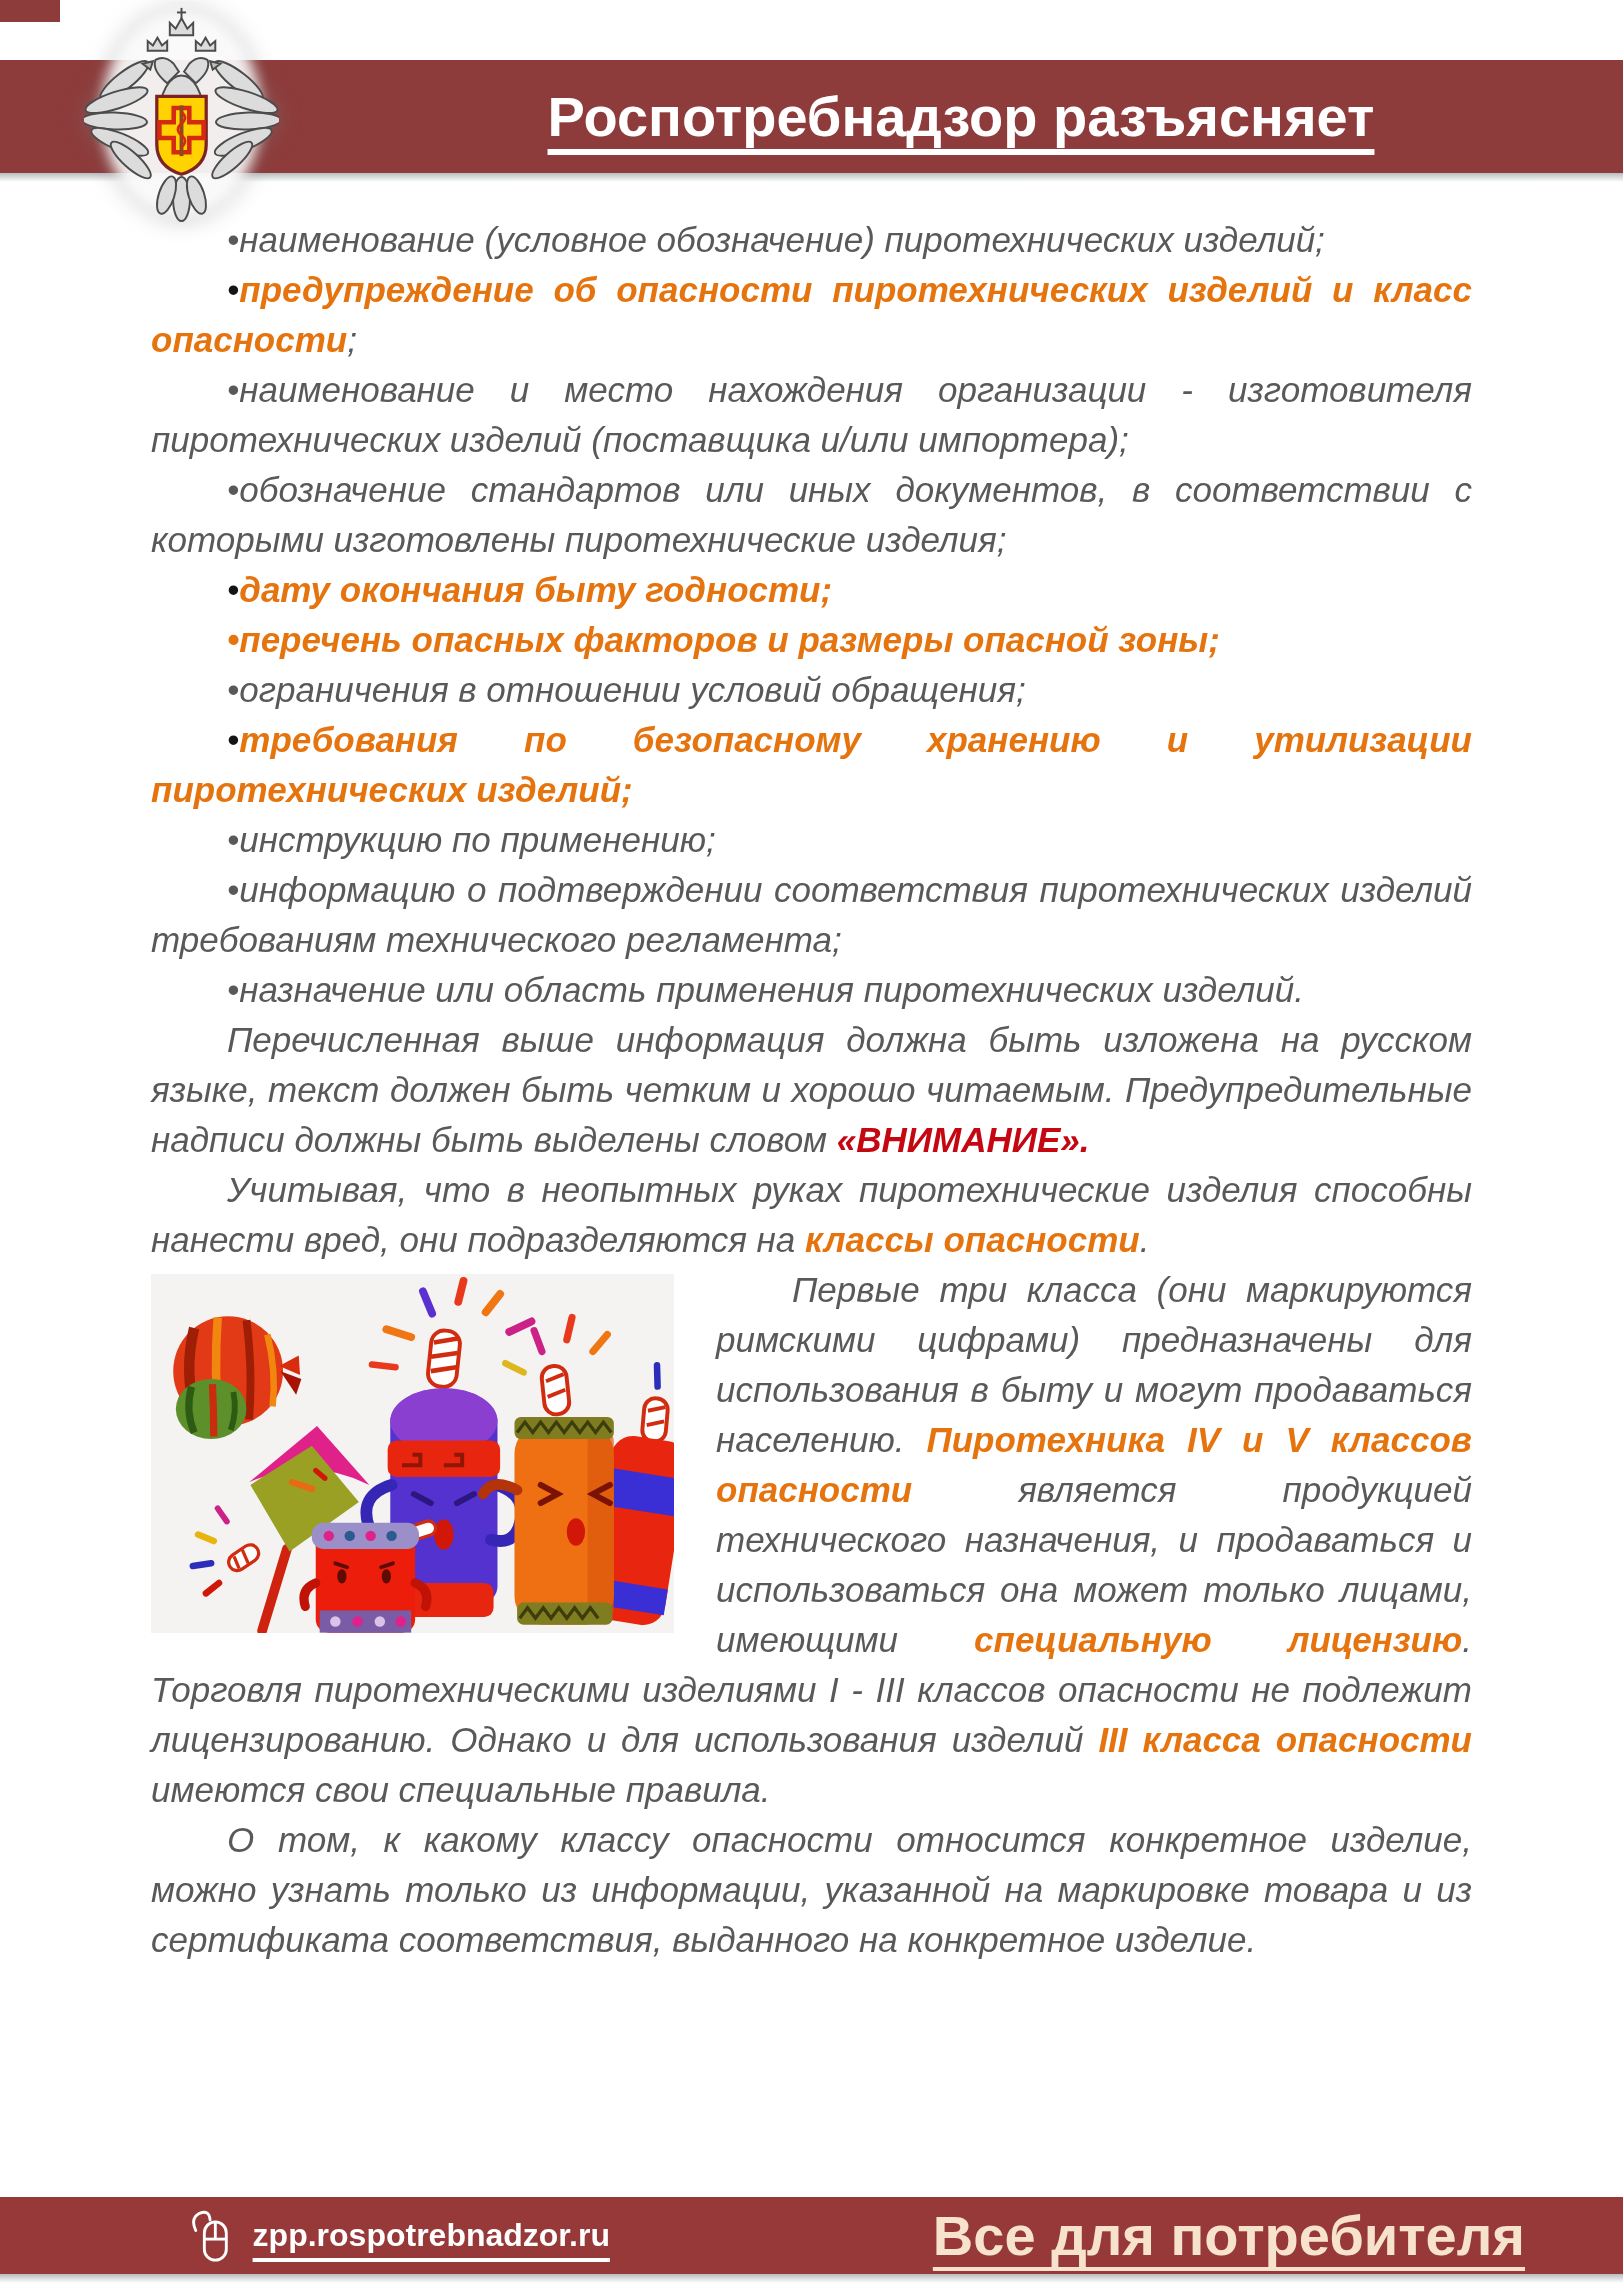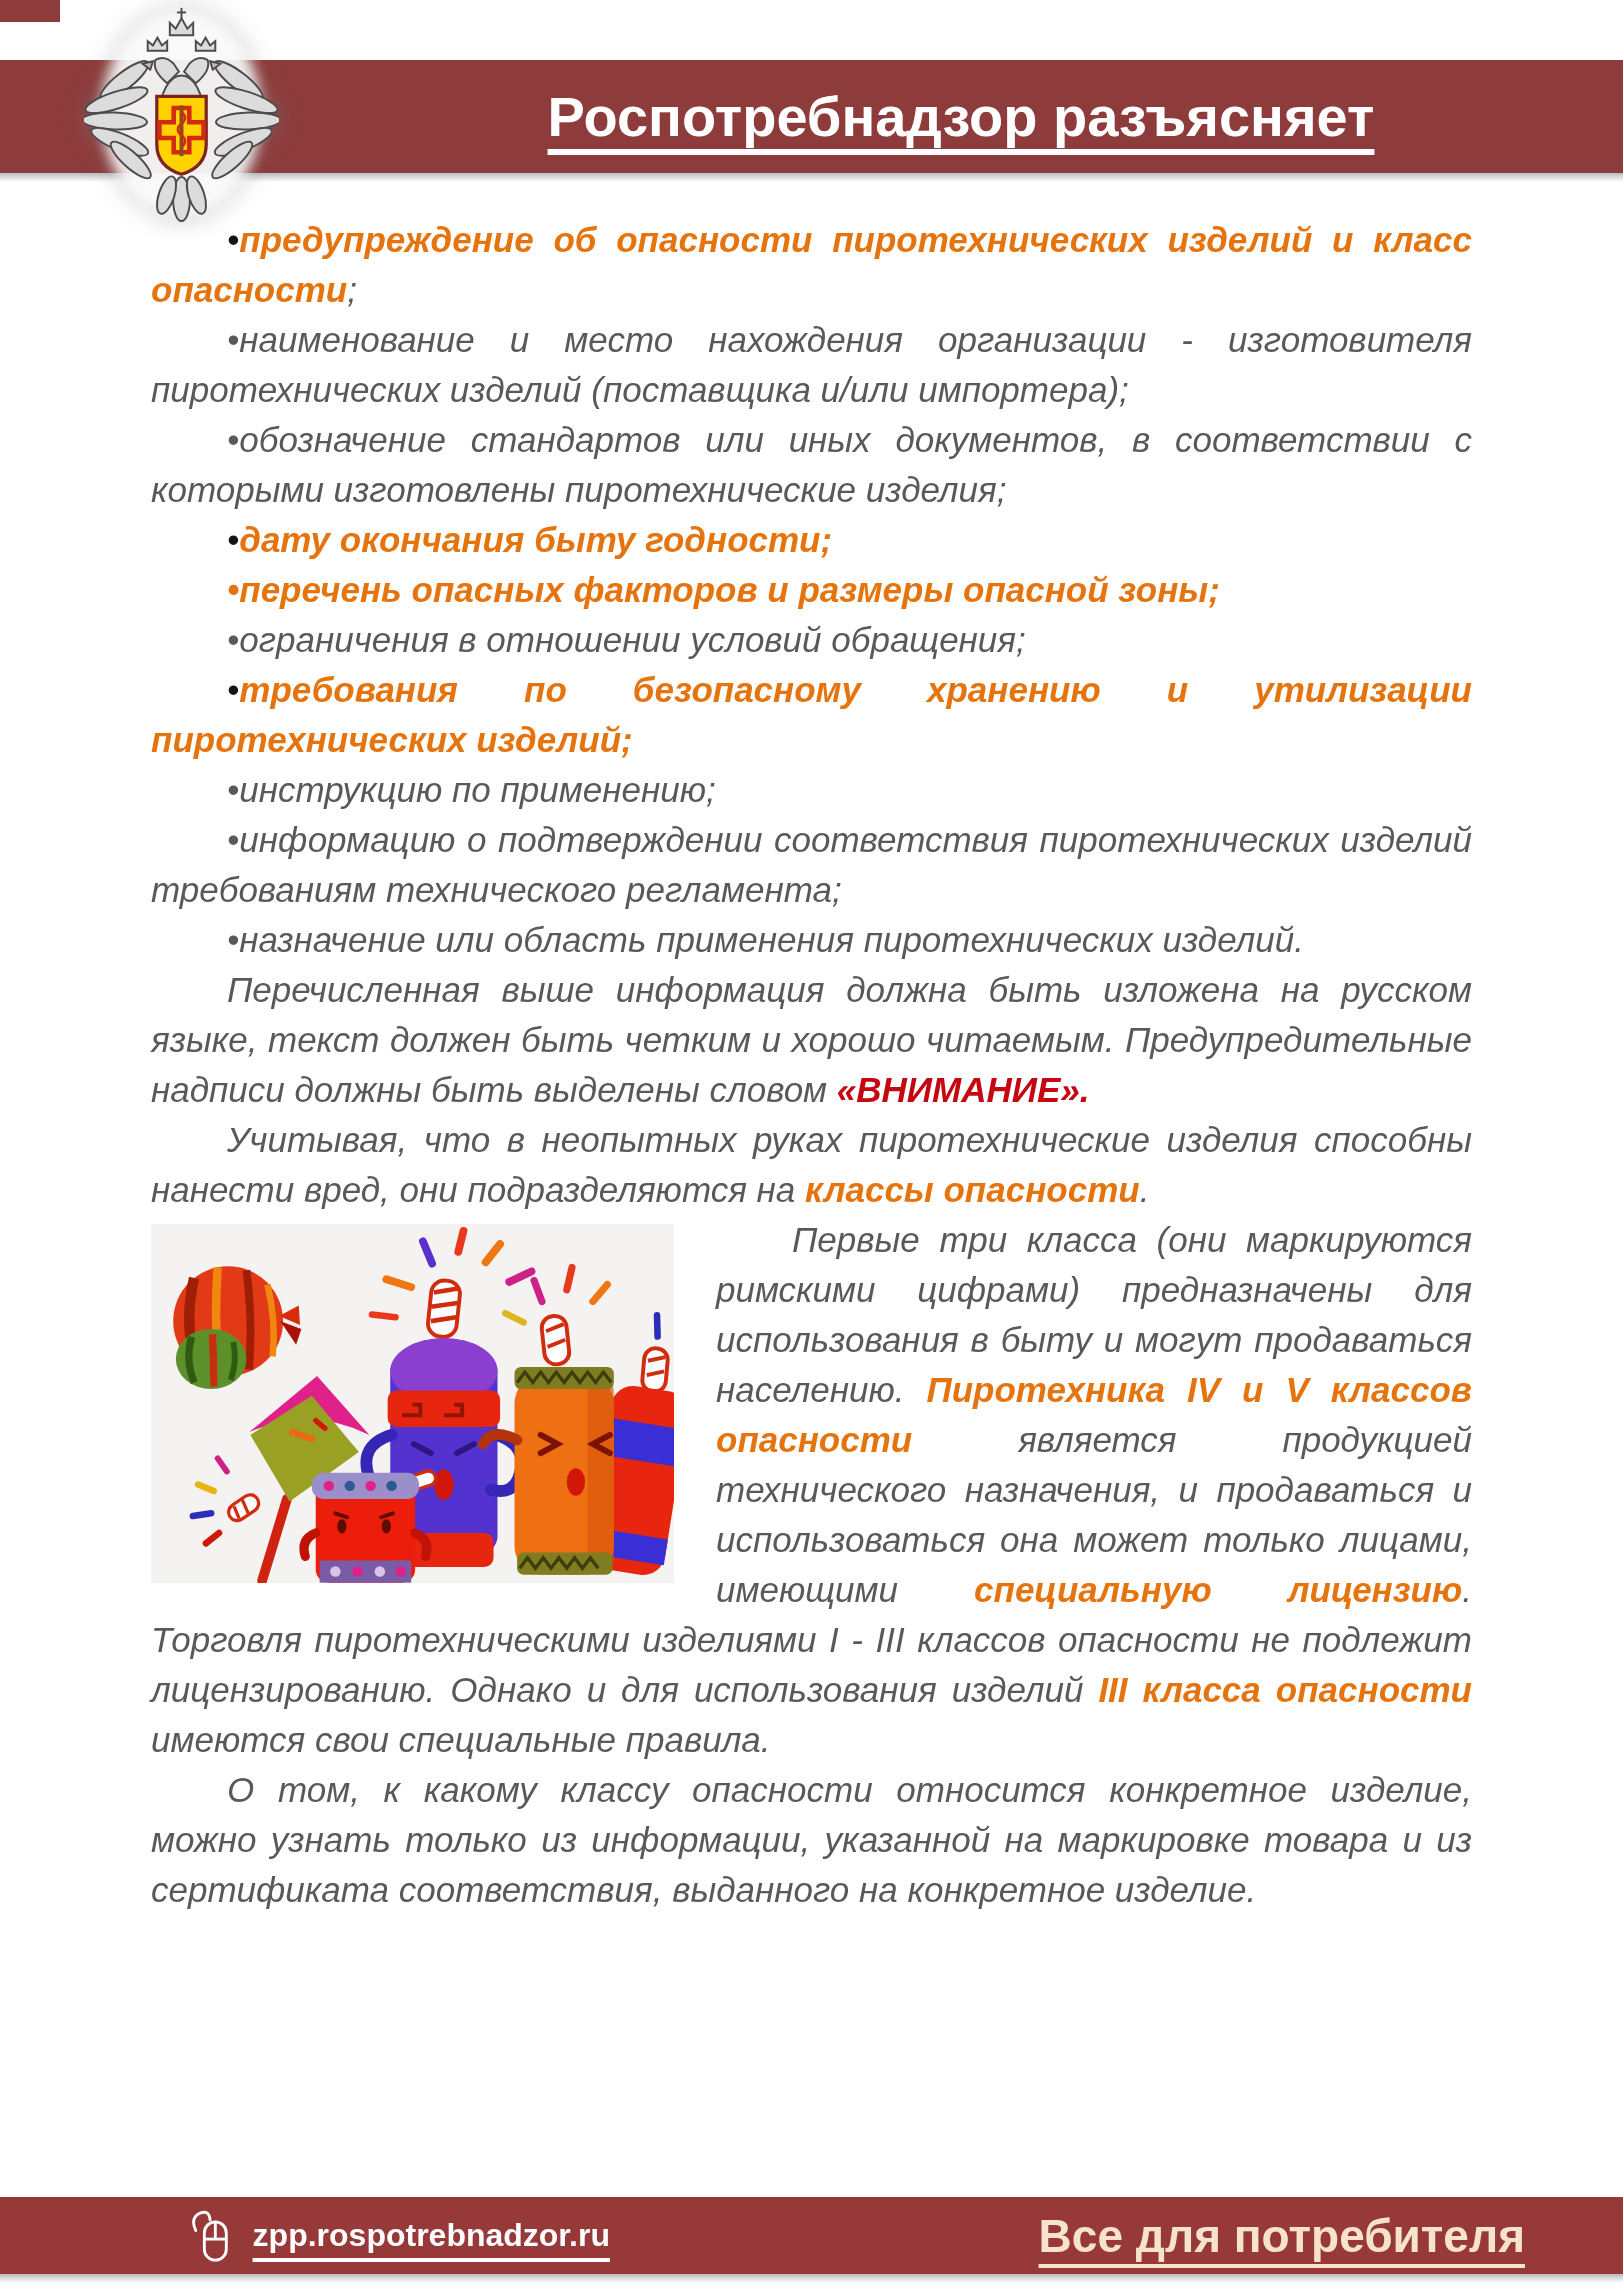--- a/index.html
+++ b/index.html
@@ -49,21 +49,21 @@
   
   .footer{position:absolute;left:0;top:2197px;width:100%;height:77px;background:var(--footer-bg);
     display:flex;align-items:center;justify-content:space-between;
     padding:0 98px 0 190px;box-sizing:border-box;}
   .footer::after{content:"";position:absolute;left:0;top:100%;width:100%;height:9.2px;
     background:linear-gradient(#b7bcbe,rgba(183,188,190,0));}
   .site{display:flex;align-items:center;gap:19.6px;color:#ffffff;text-decoration:none;cursor:pointer;}
   .site-text{color:#ffffff;font-weight:bold;font-size:32px;
     text-decoration:underline;text-decoration-thickness:3.9px;text-underline-offset:11.8px;}
   .mouse{display:inline-flex;}
-  .slogan{color:var(--slogan-color);font-weight:bold;font-size:46px;
+  .slogan{color:var(--slogan-color);font-weight:bold;font-size:56px;
     text-decoration:underline;text-decoration-thickness:3.9px;text-underline-offset:11.8px;}
 </style>
 </head>
 <body>
 
 <div class="page">
 
   <div class="corner-accent"></div>
 
   <div class="header-band"></div>
@@ -106,20 +106,21 @@
       </g>
       <path d="M112 142 h76 v74 q0 34 -38 46 q-38 -12 -38 -46 z" fill="#FFD200" stroke="#7d2323" stroke-width="5"></path>
       <path d="M138 160 h24 v22 h22 v24 h-22 v22 h-24 v-22 h-22 v-24 h22 z" fill="#FFD200" stroke="#d52a12" stroke-width="7"></path>
       <line x1="150" y1="156" x2="150" y2="234" stroke="#8a4a1c" stroke-width="6"></line>
       <path d="M150 166 q11 9 0 18 q-11 9 0 18 q11 9 0 18" fill="none" stroke="#d52a12" stroke-width="4"></path>
     </svg>
   </div>
 
   <div class="article">
     <div>
+        <p class="blk"><span class="m-gray">•</span><span class="gray">наименование (условное обозначение) пиротехнических изделий;</span></p>
         <p class="blk"><span class="m-dark">•</span><span class="orange">предупреждение об опасности пиротехнических изделий и класс опасности</span><span class="gray">;</span></p>
         <p class="blk"><span class="m-gray">•</span><span class="gray">наименование и место нахождения организации - изготовителя пиротехнических изделий (поставщика и/или импортера);</span></p>
         <p class="blk"><span class="m-gray">•</span><span class="gray">обозначение стандартов или иных документов, в соответствии с которыми изготовлены пиротехнические изделия;</span></p>
         <p class="blk"><span class="m-dark">•</span><span class="orange">дату окончания быту годности;</span></p>
         <p class="blk"><span class="m-orange">•</span><span class="orange">перечень опасных факторов и размеры опасной зоны;</span></p>
         <p class="blk"><span class="m-gray">•</span><span class="gray">ограничения в отношении условий обращения;</span></p>
         <p class="blk"><span class="m-dark">•</span><span class="orange">требования по безопасному хранению и утилизации пиротехнических изделий;</span></p>
         <p class="blk"><span class="m-gray">•</span><span class="gray">инструкцию по применению;</span></p>
         <p class="blk"><span class="m-gray">•</span><span class="gray">информацию о подтверждении соответствия пиротехнических изделий требованиям технического регламента;</span></p>
         <p class="blk"><span class="m-gray">•</span><span class="gray">назначение или область применения пиротехнических изделий.</span></p>

